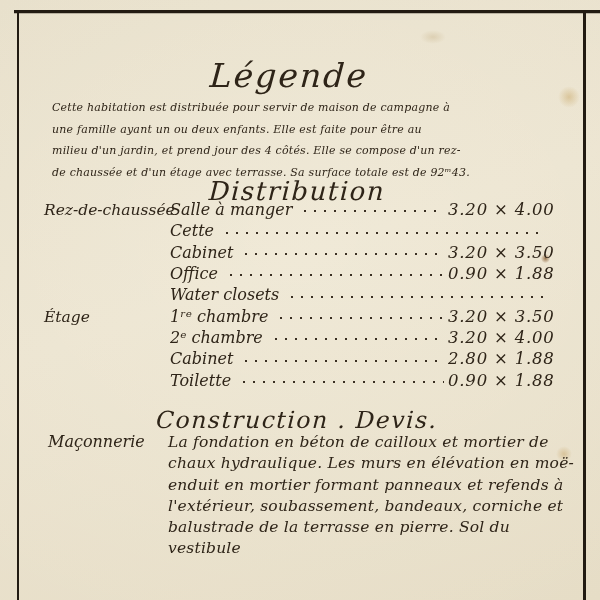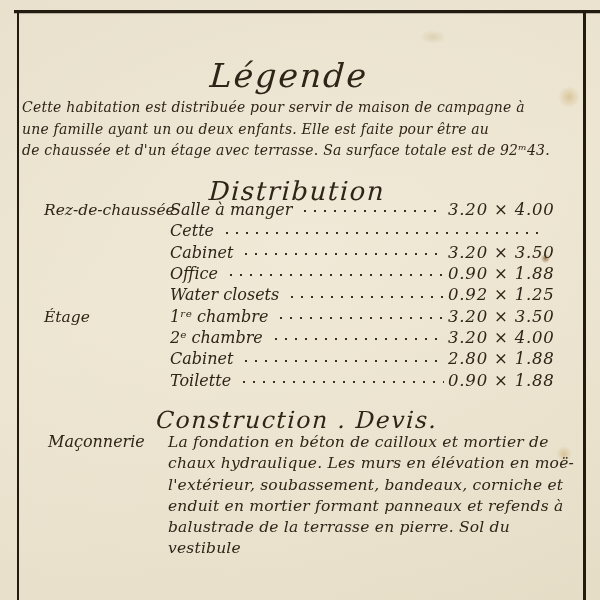--- a/index.html
+++ b/index.html
@@ -35,22 +35,22 @@
 
   .page-title {
     position: absolute; top: 56px; left: 0; right: 22px;
     text-align: center;
     font-size: 33px;
     letter-spacing: 2px;
     transform: skewX(-4deg);
   }
 
   .intro {
-    position: absolute; top: 97px; left: 22px; right: 22px;
-    font-size: 14px; line-height: 21.5px;
+    position: absolute; top: 97px; left: 52px; right: 22px;
+    font-size: 11px; line-height: 21.5px;
     letter-spacing: 0.2px;
     font-style: italic;
   }
 
   .dist-heading {
     position: absolute; top: 176px; left: 0; right: 6px;
     text-align: center;
     font-size: 26px;
     letter-spacing: 1.5px;
     transform: skewX(-3deg);
@@ -92,20 +92,21 @@
 <div class="stain stain-1"></div>
 <div class="stain stain-2"></div>
 <div class="stain stain-3"></div>
 <div class="stain stain-4"></div>
 
 <div class="page-title">Légende</div>
 
 <div class="intro">
   <div>Cette habitation est distribuée pour servir de maison de campagne à</div>
   <div>une famille ayant un ou deux enfants. Elle est faite pour être au</div>
+  <div>milieu d'un jardin, et prend jour des 4 côtés. Elle se compose d'un rez-</div>
   <div>de chaussée et d'un étage avec terrasse. Sa surface totale est de 92ᵐ43.</div>
 </div>
 
 <div class="dist-heading">Distribution</div>
 
 <div class="dist-table">
   <div class="dist-row">
     <span class="cell-section">Rez-de-chaussée</span>
     <span class="cell-name">Salle à manger</span>
     <span class="leader"></span>
@@ -125,21 +126,20 @@
   <div class="dist-row">
     <span class="cell-section"></span>
     <span class="cell-name">Office</span>
     <span class="leader"></span>
     <span class="cell-dims">0.90 × 1.88</span>
   </div>
   <div class="dist-row">
     <span class="cell-section"></span>
     <span class="cell-name">Water closets</span>
     <span class="leader"></span>
-    <span class="cell-dims">0.92 × 1.25</span>
   </div>
   <div class="dist-row">
     <span class="cell-section">Étage</span>
     <span class="cell-name">1ʳᵉ chambre</span>
     <span class="leader"></span>
     <span class="cell-dims">3.20 × 3.50</span>
   </div>
   <div class="dist-row">
     <span class="cell-section"></span>
     <span class="cell-name">2ᵉ chambre</span>
@@ -160,18 +160,18 @@
   </div>
 </div>
 
 <div class="constr-heading">Construction . Devis.</div>
 
 <div class="masonry">
   <div class="masonry-label">Maçonnerie</div>
   <div class="masonry-text">
     <div>La fondation en béton de cailloux et mortier de</div>
     <div>chaux hydraulique. Les murs en élévation en moë-</div>
+    <div>enduit en mortier formant panneaux et refends à</div>
     <div>l'extérieur, soubassement, bandeaux, corniche et</div>
-    <div>enduit en mortier formant panneaux et refends à</div>
     <div>balustrade de la terrasse en pierre. Sol du vestibule</div>
 
   </div>
 </div>
 
 </body></html>

